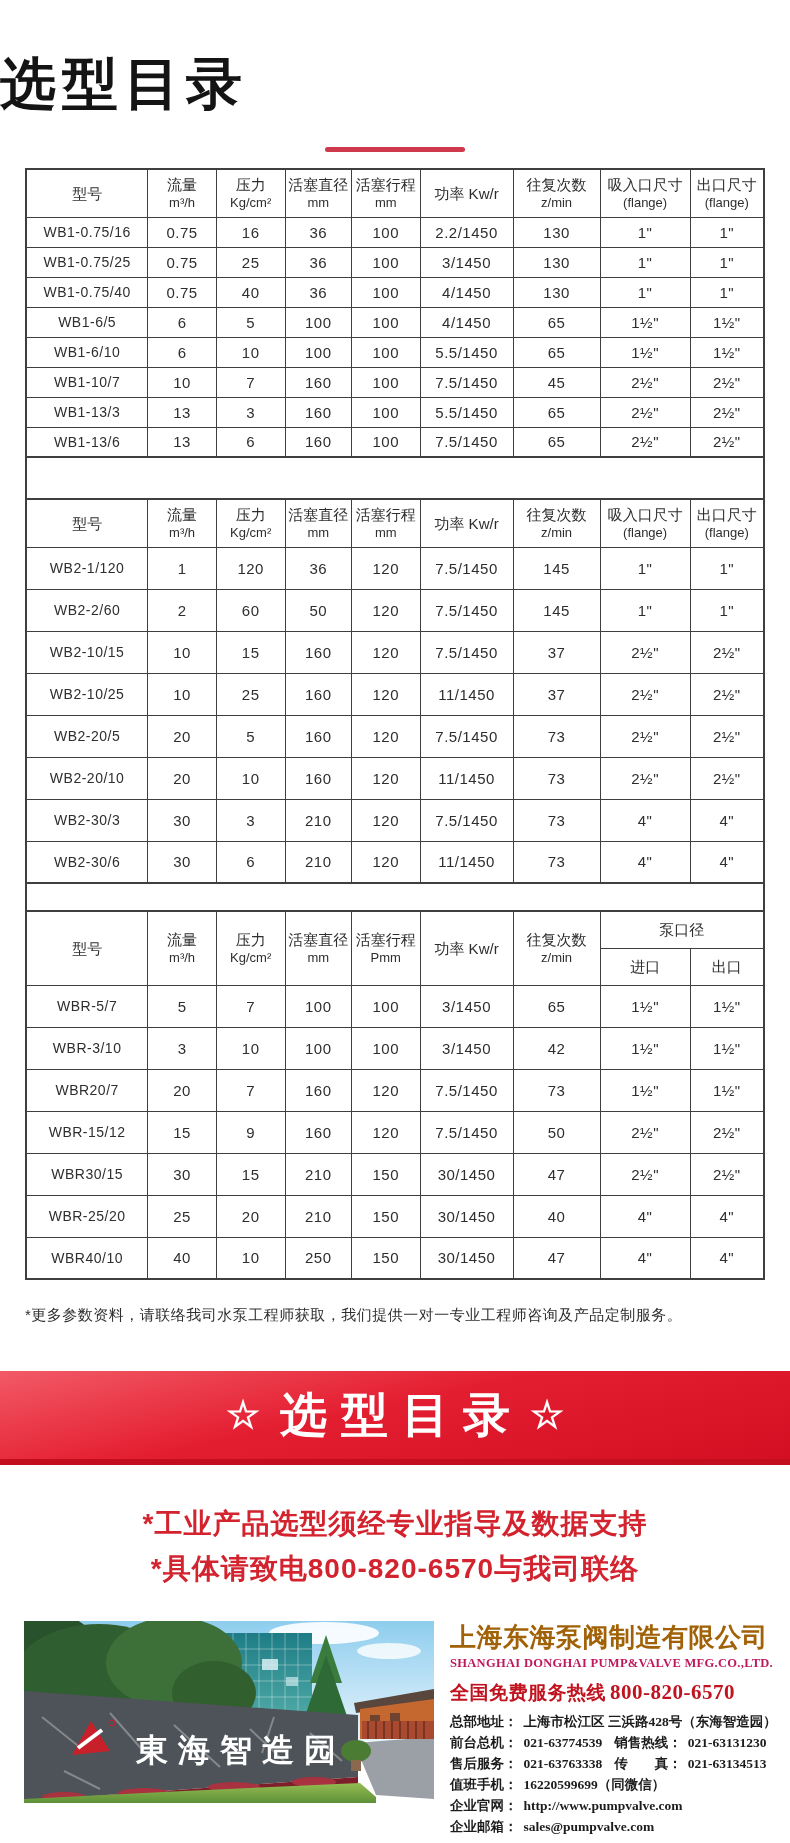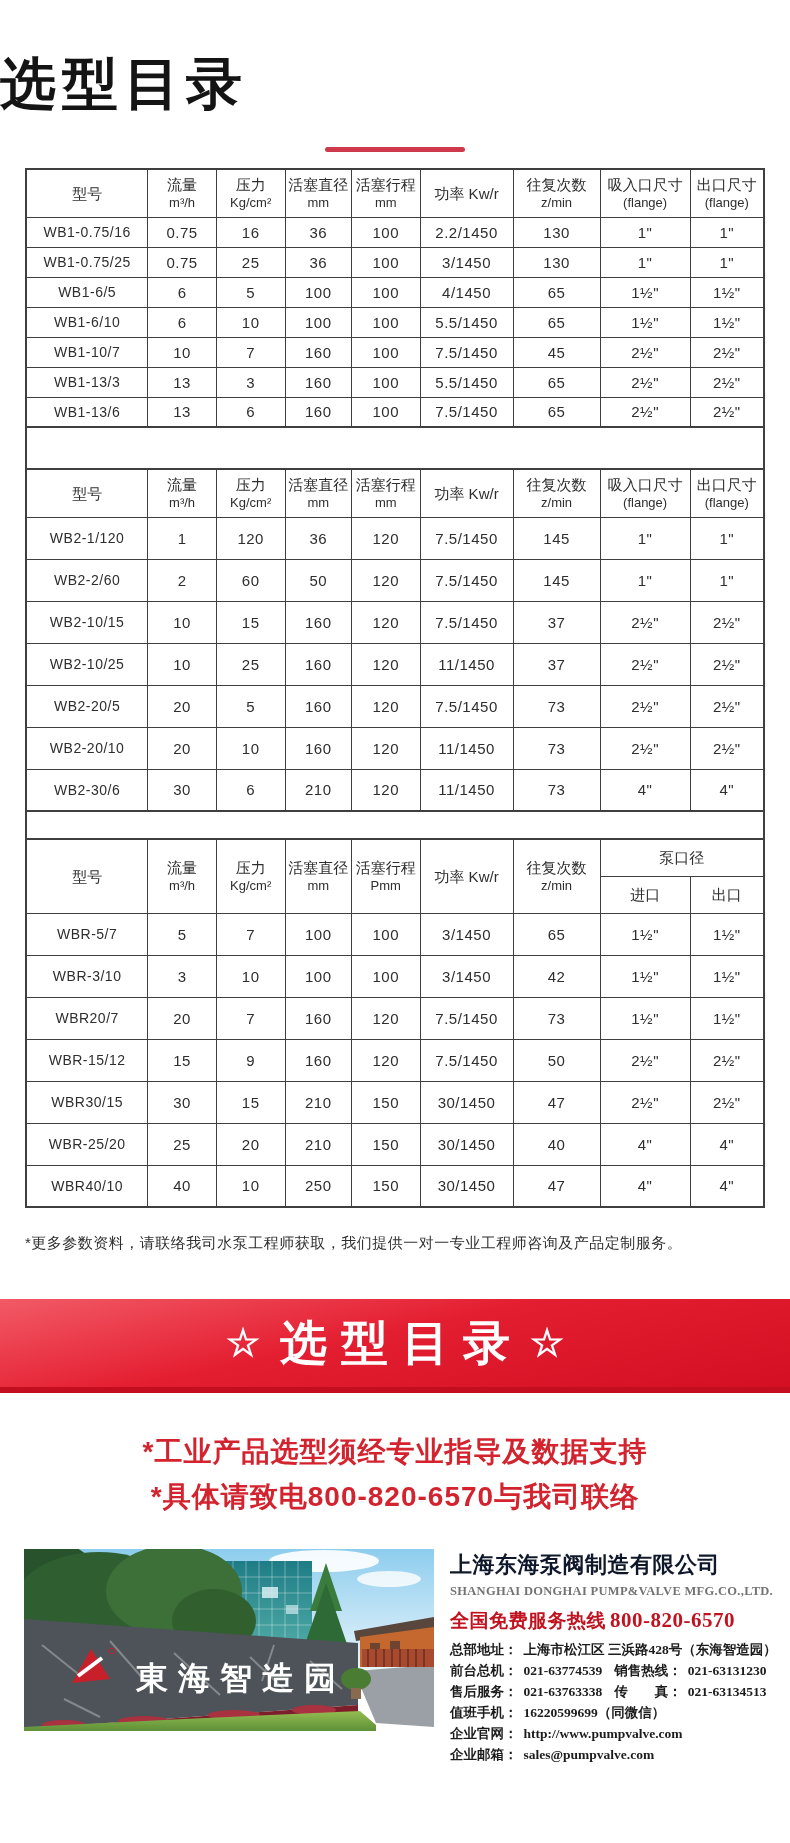--- a/index.html
+++ b/index.html
@@ -75,26 +75,26 @@
   }
   
   .footer {
     width: 742px; margin: 30px auto 0;
     display: flex; gap: 16px;
   }
   .photo-box { width: 410px; height: 182px; flex: none; }
   .photo-box svg { display: block; width: 410px; height: 182px; }
   .company { flex: 1; padding-top: 0; }
   .company-cn {
-    font-size: 22px; font-weight: bold; color: #0f172a;
+    font-size: 26px; font-weight: bold; color: #a16207;
     letter-spacing: 0.5px; line-height: 32px; white-space: nowrap;
   }
   .company-en {
     font-family: "Liberation Serif", serif;
-    font-size: 12.5px; font-weight: bold; color: #737373;
+    font-size: 12.5px; font-weight: bold; color: #be185d;
     margin-top: 3px; letter-spacing: 0.3px; white-space: nowrap;
   }
   .hotline {
     font-family: "Liberation Serif", serif;
     color: #c1121f; font-size: 19px; font-weight: bold;
     margin-top: 9px; letter-spacing: 0.5px; white-space: nowrap;
   }
   .hotline .hotline-number { margin-left: 4px; font-size: 21px; }
   .contact-lines { margin-top: 5px; }
   .contact-line {
@@ -181,20 +181,31 @@
             <td>0.75</td>
             <td>25</td>
             <td>36</td>
             <td>100</td>
             <td>3/1450</td>
             <td>130</td>
             <td>1"</td>
             <td>1"</td>
           </tr>
           <tr>
+            <td>WB1-0.75/40</td>
+            <td>0.75</td>
+            <td>40</td>
+            <td>36</td>
+            <td>100</td>
+            <td>4/1450</td>
+            <td>130</td>
+            <td>1"</td>
+            <td>1"</td>
+          </tr>
+          <tr>
             <td>WB1-6/5</td>
             <td>6</td>
             <td>5</td>
             <td>100</td>
             <td>100</td>
             <td>4/1450</td>
             <td>65</td>
             <td>1½"</td>
             <td>1½"</td>
           </tr>
@@ -354,20 +365,31 @@
           <tr>
             <td>WB2-20/10</td>
             <td>20</td>
             <td>10</td>
             <td>160</td>
             <td>120</td>
             <td>11/1450</td>
             <td>73</td>
             <td>2½"</td>
             <td>2½"</td>
+          </tr>
+          <tr>
+            <td>WB2-30/3</td>
+            <td>30</td>
+            <td>3</td>
+            <td>210</td>
+            <td>120</td>
+            <td>7.5/1450</td>
+            <td>73</td>
+            <td>4"</td>
+            <td>4"</td>
           </tr>
           <tr>
             <td>WB2-30/6</td>
             <td>30</td>
             <td>6</td>
             <td>210</td>
             <td>120</td>
             <td>11/1450</td>
             <td>73</td>
             <td>4"</td>

